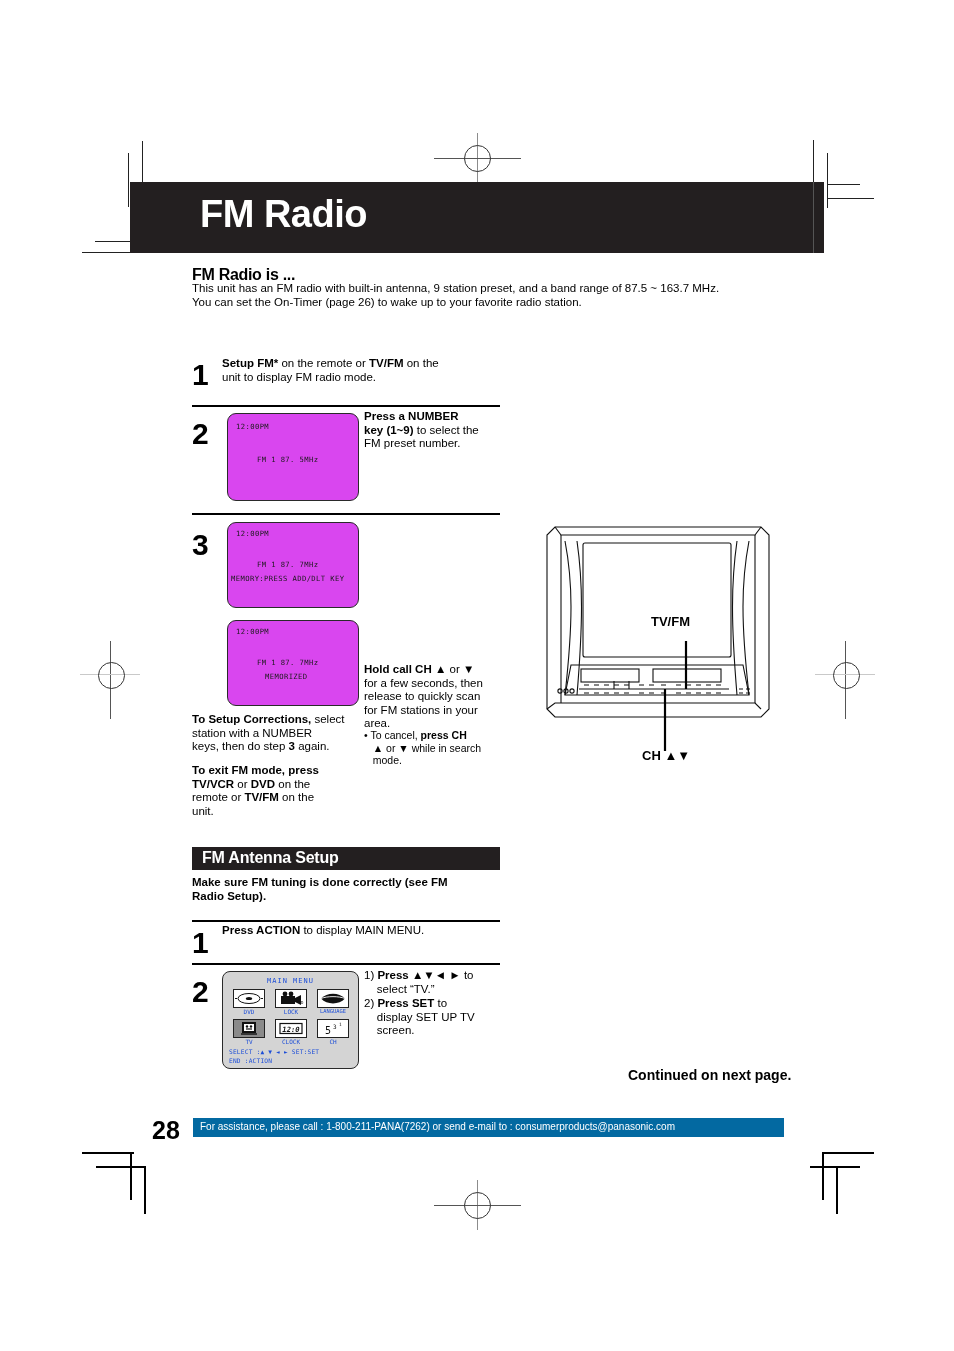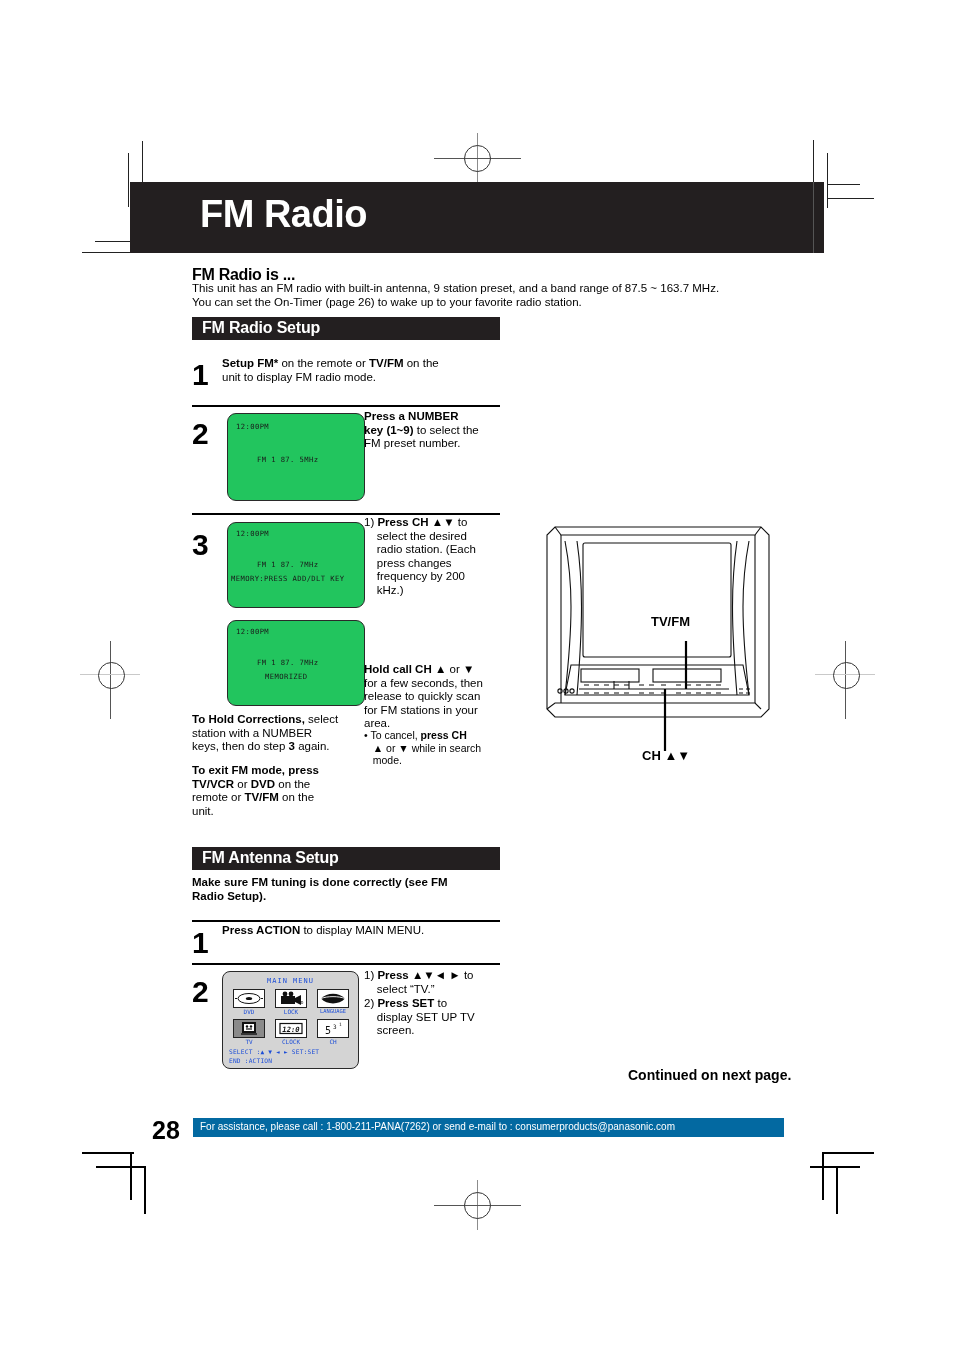--- a/index.html
+++ b/index.html
@@ -108,26 +108,25 @@
   .steptxt {
     position: absolute;
     font-size: 11.5px;
     line-height: 13.5px;
   }
   .steptxt b { font-weight: bold; }
 
   
   .osd {
     position: absolute;
-    background: #22c55e;
+    background: #d946ef;
     border: 1.2px solid #2a2a2a;
     border-radius: 9px;
     font-family: "DejaVu Sans Mono", monospace;
     color: #1a1a1a;
-    padding-left: 6px;
   }
   .osd .line {
     position: absolute;
     font-size: 7.2px;
     letter-spacing: 0.4px;
     white-space: nowrap;
   }
 
   
   .tvfig {
@@ -270,23 +269,20 @@
     <div class="title-text">FM Radio</div>
   </div>
   <div class="band-seam"></div>
 
   <div class="intro-head">FM Radio is ...</div>
   <div class="intro-body">
     <div>This unit has an FM radio with built-in antenna, 9 station preset, and a band range of 87.5 ~ 163.7 MHz.</div>
     <div>You can set the On-Timer (page 26) to wake up to your favorite radio station.</div>
   </div>
 
-  <div class="sec-bar" style="left:192px;top:317px;width:308px;height:23px;">
-    <span>FM Radio Setup</span>
-  </div>
 
   <div class="stepnum" style="left:192px;top:360px;">1</div>
   <div class="steptxt" style="left:222px;top:357px;width:280px;"><b>Setup FM*</b> on the remote or <b>TV/FM</b> on the<br>unit to display FM radio mode.</div>
   <div class="hr" style="left:192px;top:405px;width:308px;"></div>
 
   <div class="stepnum" style="left:192px;top:419px;">2</div>
   <div class="osd" style="left:227px;top:413px;width:130px;height:86px;">
     <div class="line" style="left:8px;top:8px;">12:00PM</div>
     <div class="line" style="left:29px;top:41px;">FM 1   87. 5MHz</div>
   </div>
@@ -298,25 +294,24 @@
     <div class="line" style="left:8px;top:6px;">12:00PM</div>
     <div class="line" style="left:29px;top:37px;">FM 1   87. 7MHz</div>
     <div class="line" style="left:3px;top:51px;">MEMORY:PRESS ADD/DLT KEY</div>
   </div>
   <div class="osd" style="left:227px;top:620px;width:130px;height:84px;">
     <div class="line" style="left:8px;top:6px;">12:00PM</div>
     <div class="line" style="left:29px;top:37px;">FM 1   87. 7MHz</div>
     <div class="line" style="left:37px;top:51px;">MEMORIZED</div>
   </div>
 
-  <div class="steptxt" style="left:364px;top:516px;width:150px;">1) <b>Press CH ▲▼</b> to<br>&nbsp;&nbsp;&nbsp;&nbsp;select the desired<br>&nbsp;&nbsp;&nbsp;&nbsp;radio station. (Each<br>&nbsp;&nbsp;&nbsp;&nbsp;press changes<br>&nbsp;&nbsp;&nbsp;&nbsp;frequency by 200<br>&nbsp;&nbsp;&nbsp;&nbsp;kHz.)</div>
   <div class="steptxt" style="left:364px;top:663px;width:152px;"><b>Hold call CH ▲</b> or <b>▼</b><br>for a few seconds, then<br>release to quickly scan<br>for FM stations in your<br>area.</div>
   <div class="steptxt" style="left:364px;top:729px;width:150px;font-size:10.5px;line-height:12.5px;">• To cancel, <b>press CH</b><br>&nbsp;&nbsp;&nbsp;<b>▲</b> or <b>▼</b> while in search<br>&nbsp;&nbsp;&nbsp;mode.</div>
 
-  <div class="steptxt" style="left:192px;top:713px;width:172px;"><b>To Hold Corrections,</b> select<br>station with a NUMBER<br>keys, then do step <b>3</b> again.</div>
+  <div class="steptxt" style="left:192px;top:713px;width:172px;"><b>To Setup Corrections,</b> select<br>station with a NUMBER<br>keys, then do step <b>3</b> again.</div>
   <div class="steptxt" style="left:192px;top:764px;width:172px;"><b>To exit FM mode, press<br>TV/VCR</b> or <b>DVD</b> on the<br>remote or <b>TV/FM</b> on the<br>unit.</div>
 
   <div class="tvfig">
     <svg width="290" height="270" viewBox="0 0 290 270">
       <g fill="none" stroke="#111" stroke-width="1.1">
 
         <path d="M12,4 L218,4 L226,12 L226,186 L218,194 L12,194 L4,186 L4,12 Z"></path>
         <path d="M12,4 L18,12 L212,12 L218,4"></path>
         <path d="M4,186 L12,180 L212,180 L218,186"></path>
         <path d="M18,12 L18,180"></path>

